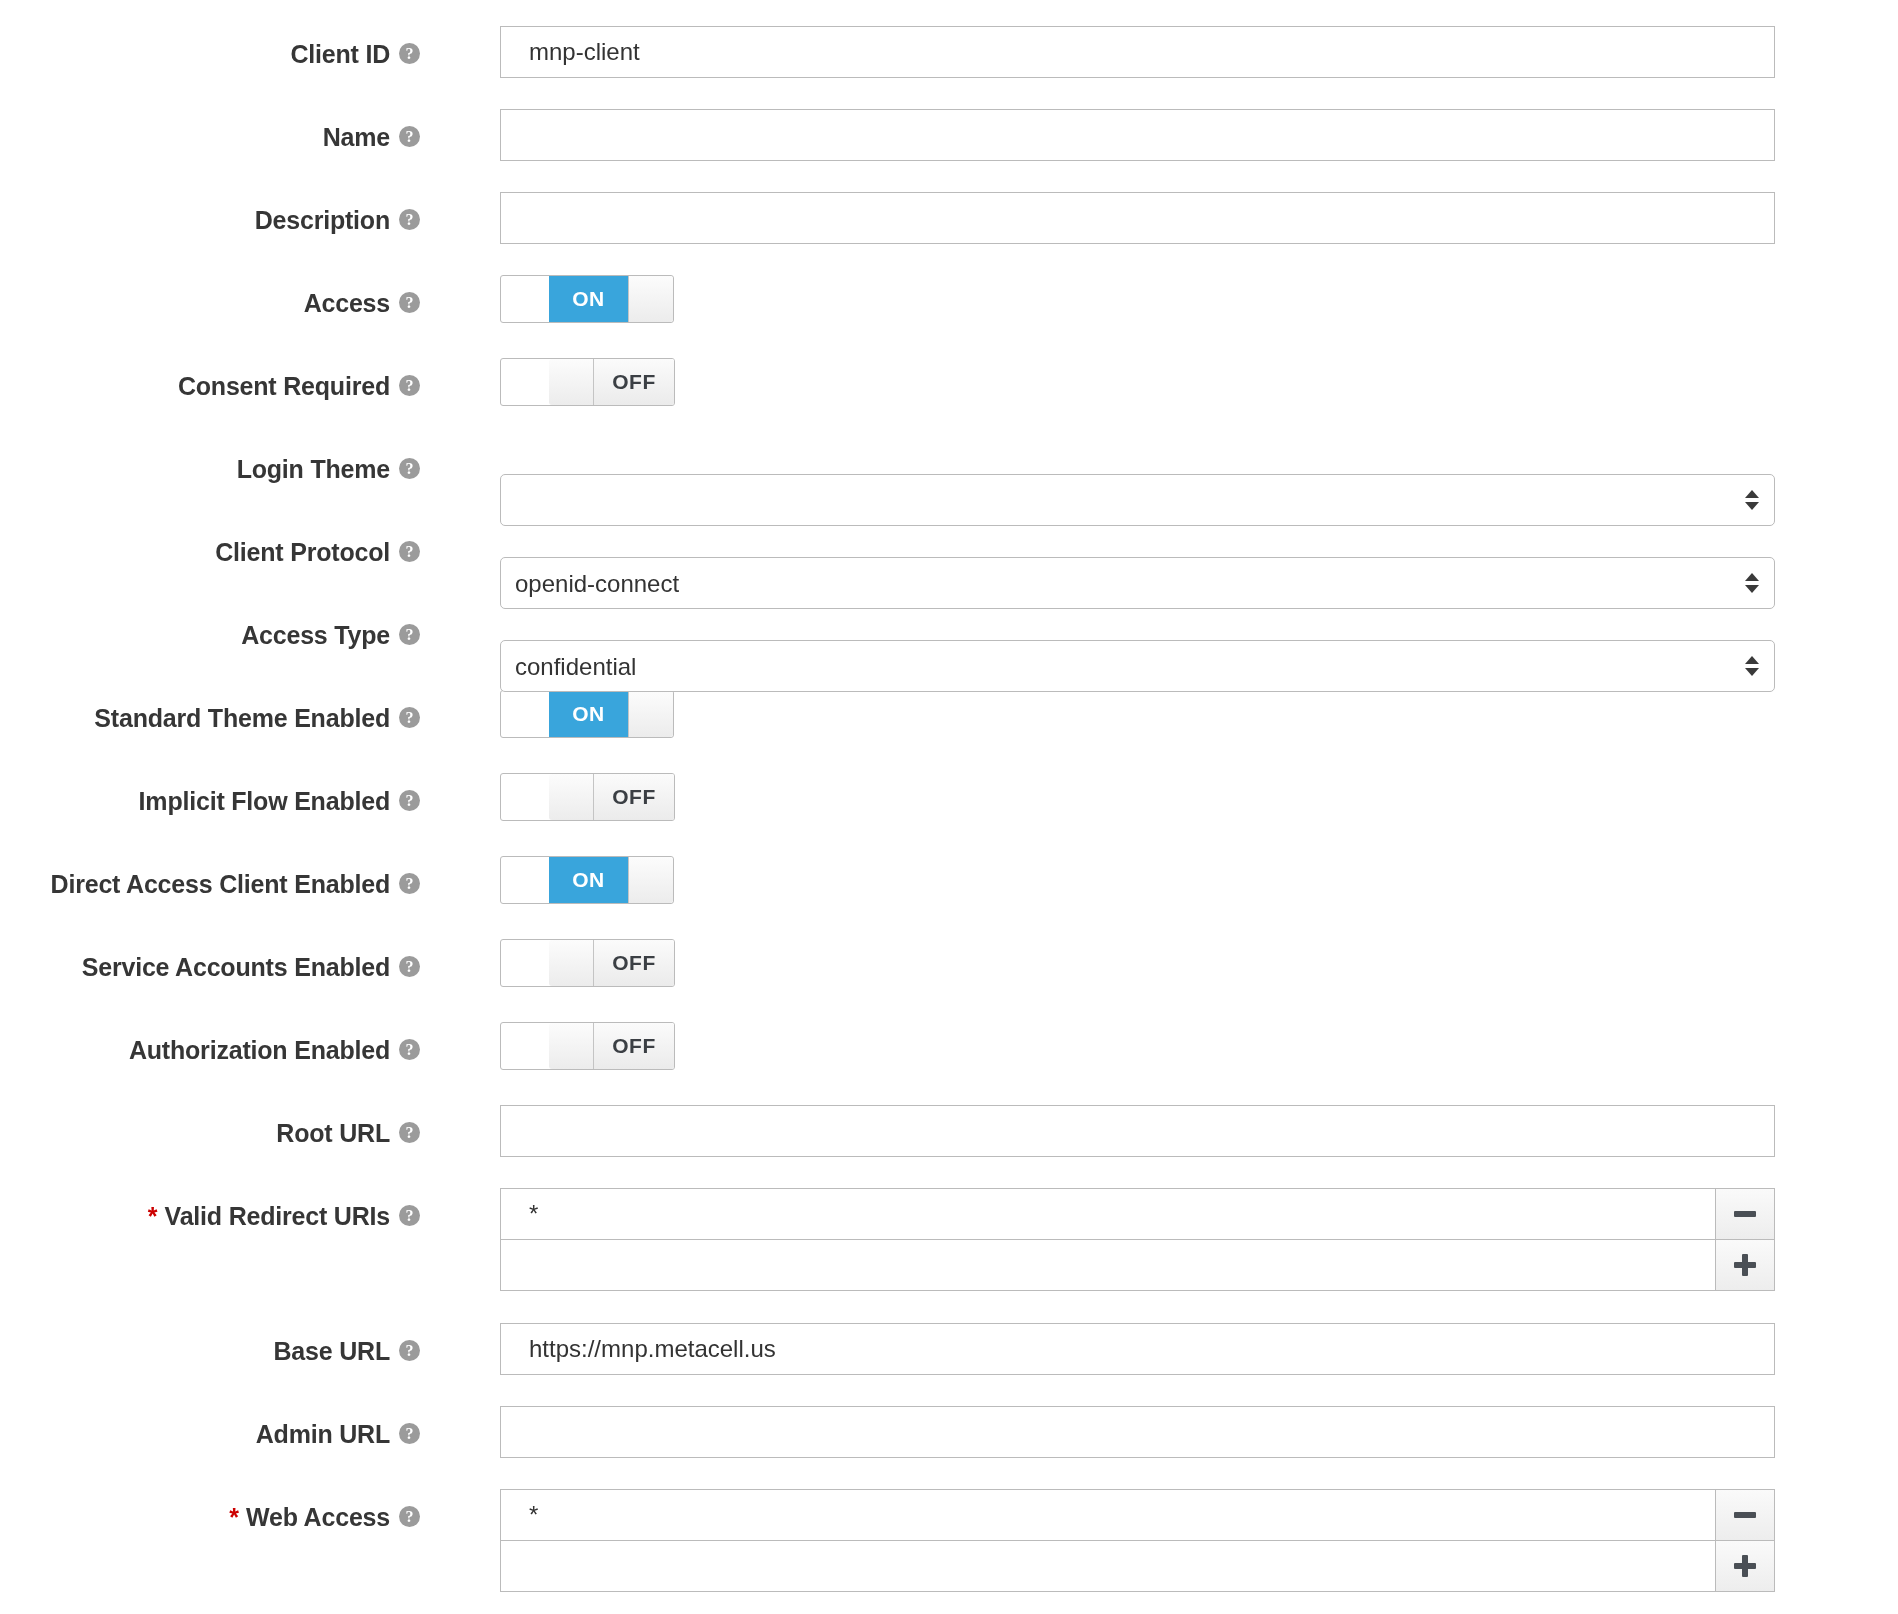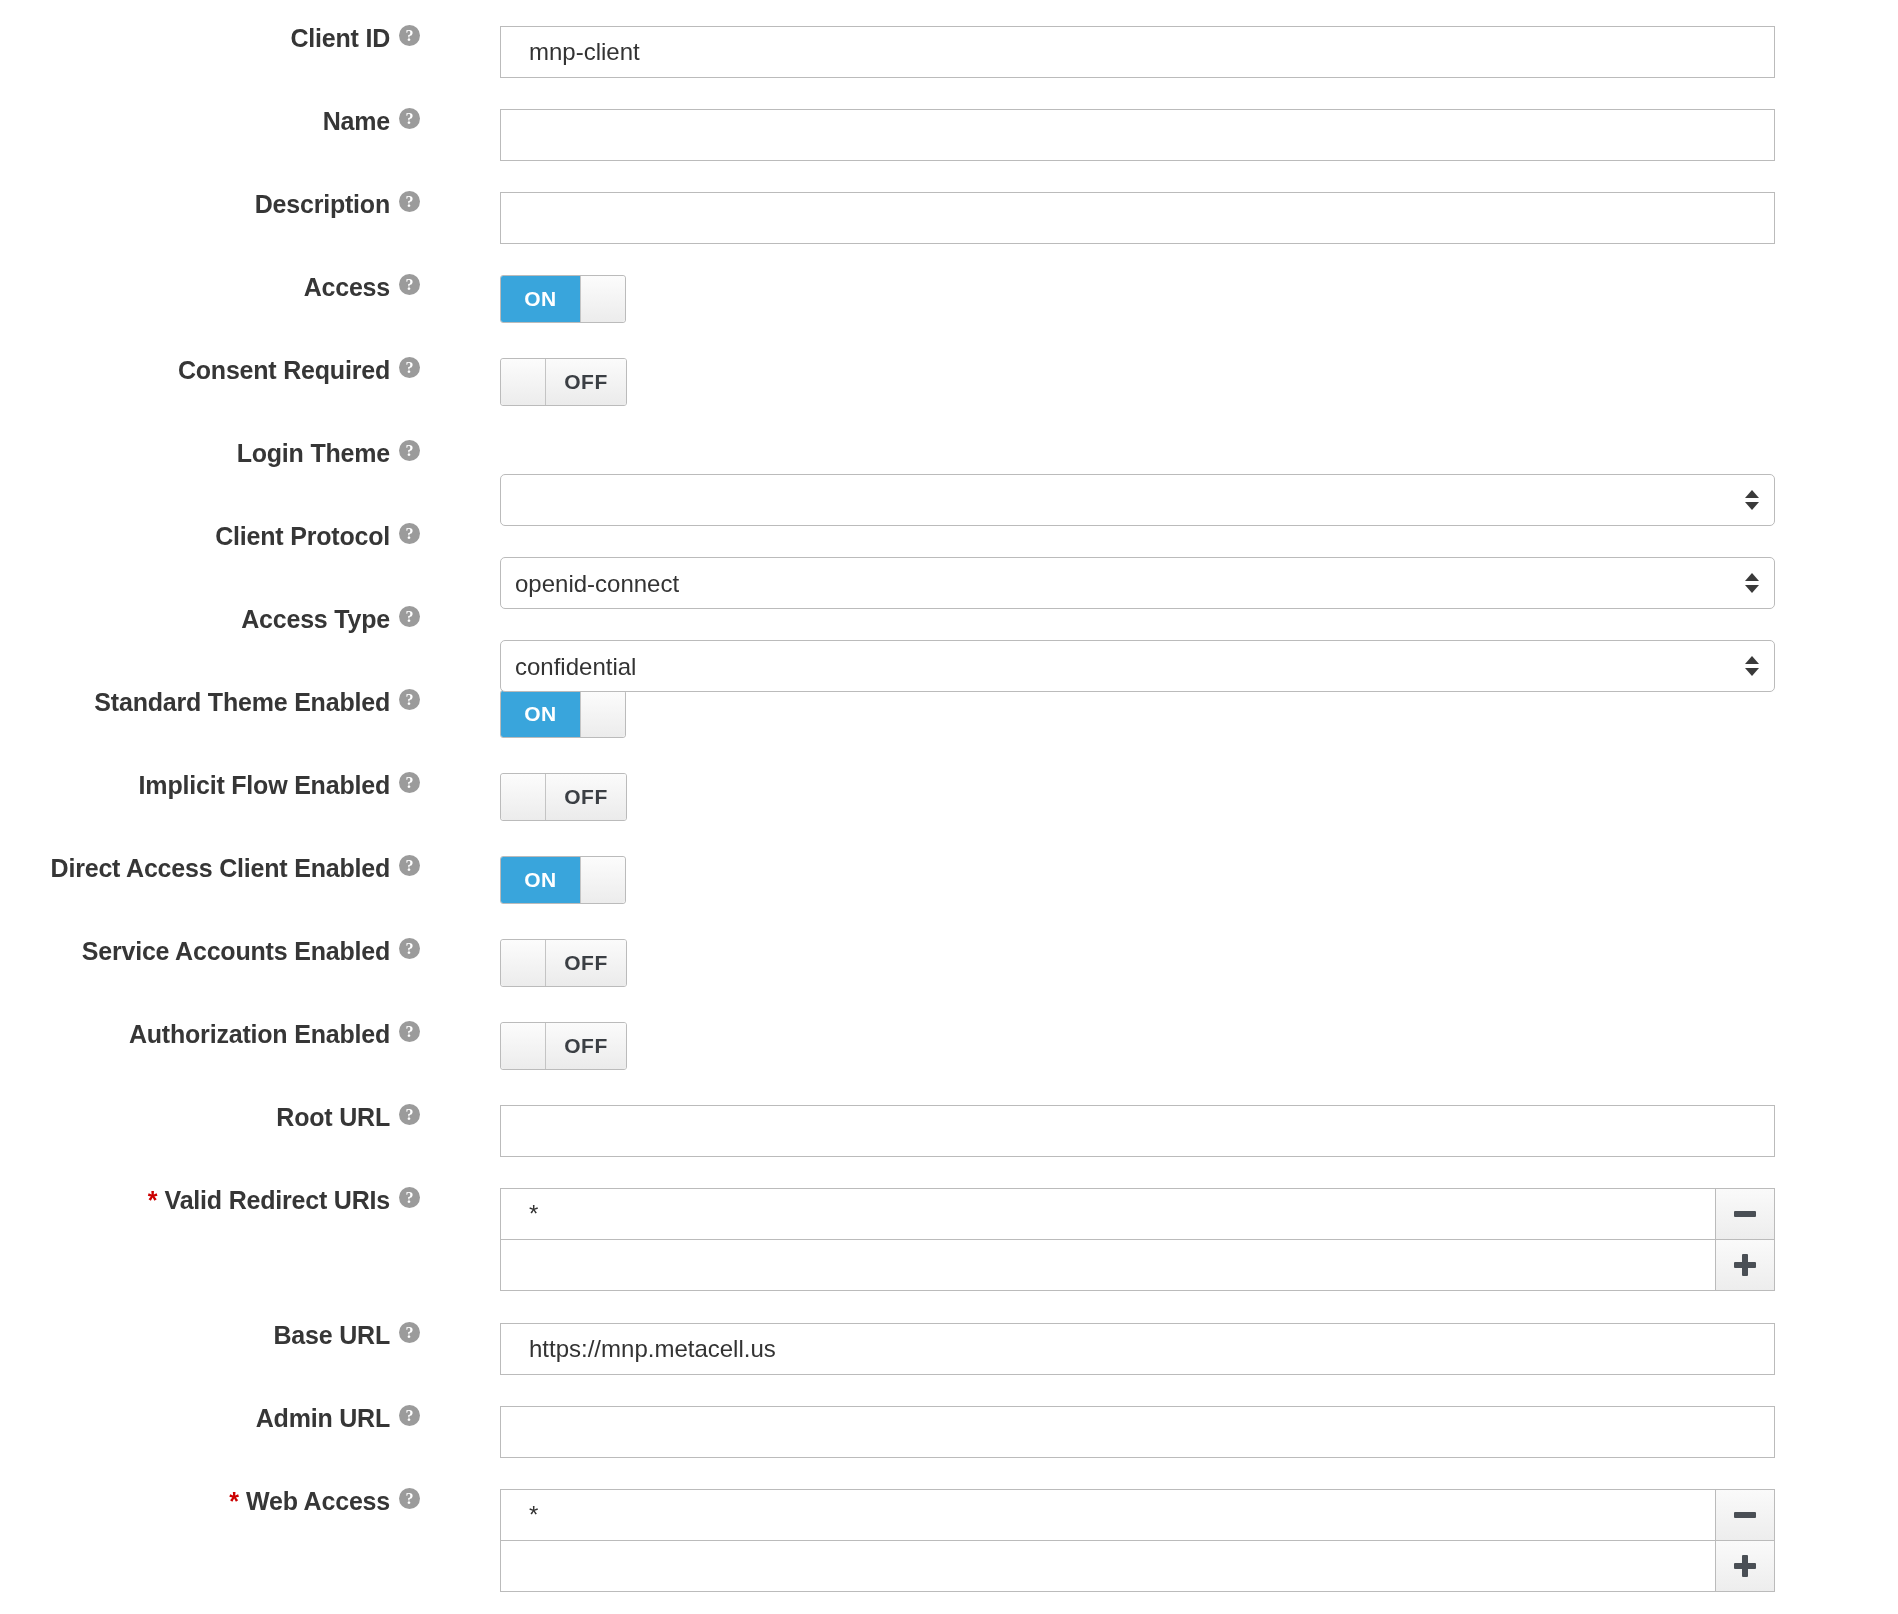--- a/index.html
+++ b/index.html
@@ -27,21 +27,21 @@
   .row.tall { height: 135px; }
 
   
   .label-col {
     width: 500px;
     min-width: 500px;
     padding-right: 80px;
     text-align: right;
     display: flex;
     justify-content: flex-end;
-    align-items: flex-start;
+    align-items: center;
     height: 56px;
     line-height: 1;
   }
   .label-text {
     font-size: 25px;
     font-weight: bold;
     color: #363636;
     letter-spacing: -0.2px;
     white-space: nowrap;
   }
@@ -135,20 +135,21 @@
 
   
   .toggle {
     display: inline-flex;
     height: 48px;
     border-radius: 3px;
     overflow: hidden;
     border: 1px solid #bbbbbb;
     cursor: pointer;
     user-select: none;
+    padding-left: 48px;
   }
   .toggle .seg {
     display: flex;
     align-items: center;
     justify-content: center;
     font-size: 21px;
     font-weight: bold;
     letter-spacing: 0.5px;
   }
   .toggle.on .seg-label {

